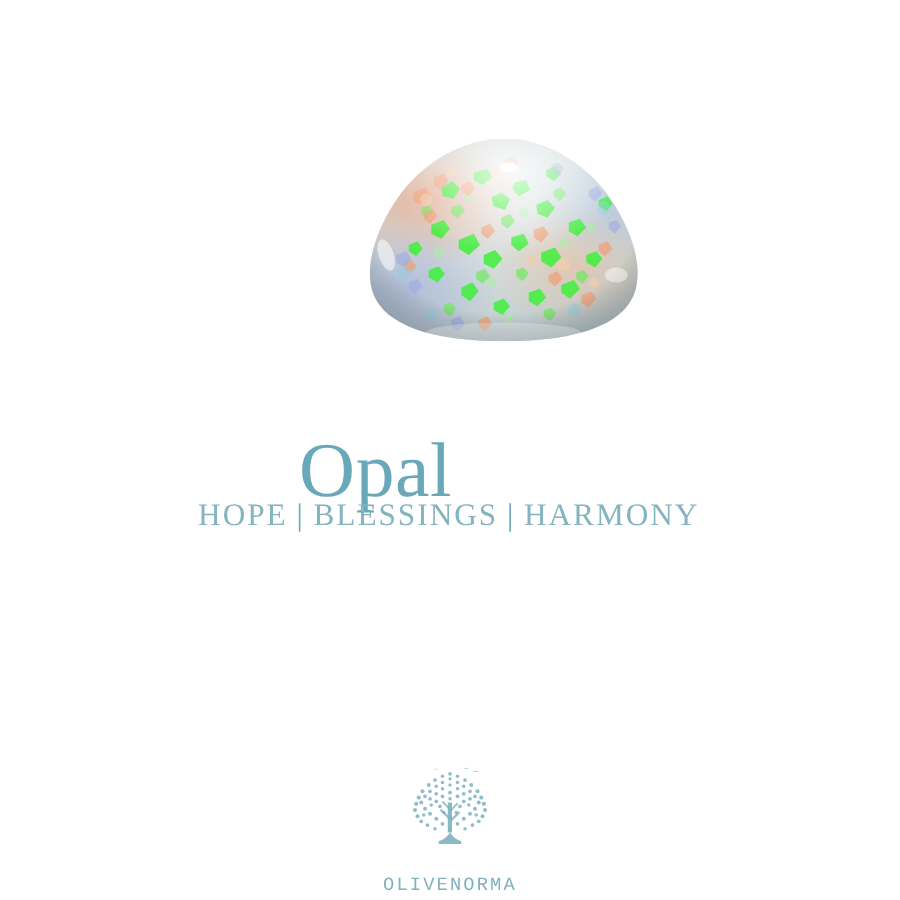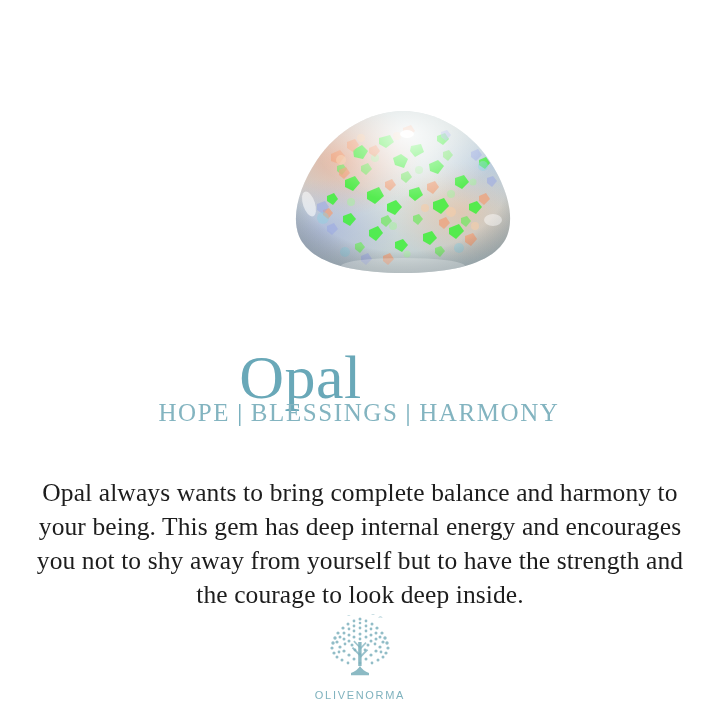--- a/index.html
+++ b/index.html
@@ -93,23 +93,23 @@
     width: 720px;
     text-align: center;
   }
   #logo-mark {
     display: block;
     margin: 0 auto;
     width: 78px;
     height: 72px;
   }
   #logo-wordmark {
-    margin-top: 7px;
-    font-family: Liberation Sans, sans-serif;
-    font-size: 11px;
+    margin-top: 18px;
+    font-family: Liberation Mono, monospace;
+    font-size: 15px;
     letter-spacing: 1.7px;
     color: #7fb2be;
     font-weight: 400;
   }
 </style>
 </head>
 <body>
 
 <div id="card">
 
@@ -262,21 +262,20 @@
       </g>
     </svg>
   </figure>
 
   <h1 id="title">Opal</h1>
 
   <div id="keywords">
     <span>HOPE</span><span class="kw-sep">|</span><span>BLESSINGS</span><span class="kw-sep">|</span><span>HARMONY</span>
   </div>
 
-  <p id="description">Opal always wants to bring complete balance and harmony to your being. This gem has deep internal energy and encourages you not to shy away from yourself but to have the strength and the courage to look deep inside.</p>
 
   <div id="logo-block">
     <svg id="logo-mark" viewBox="0 0 78 72" xmlns="http://www.w3.org/2000/svg">
       <g fill="#7fb2be">
 
         <path d="M37.2 32 h3.4 v24 h-3.4z" opacity="0.9"></path>
         <path d="M30 63 q6 -2 9 -7 q3 5 9 7 v2.2 H30z" opacity="0.9"></path>
         <path d="M38.9 46 l7 -7 1.3 1.3 -7.6 7.6z" opacity="0.8"></path>
         <path d="M39.1 44 l-7 -7 -1.3 1.3 7.6 7.6z" opacity="0.8"></path>
         <path d="M38.9 38 l5.5 -6 1.2 1.2 -6 6.3z" opacity="0.75"></path>

